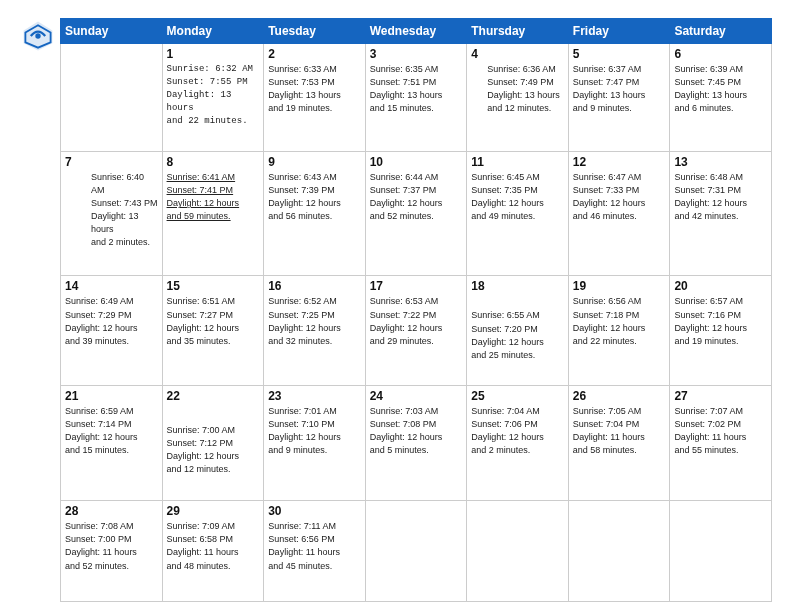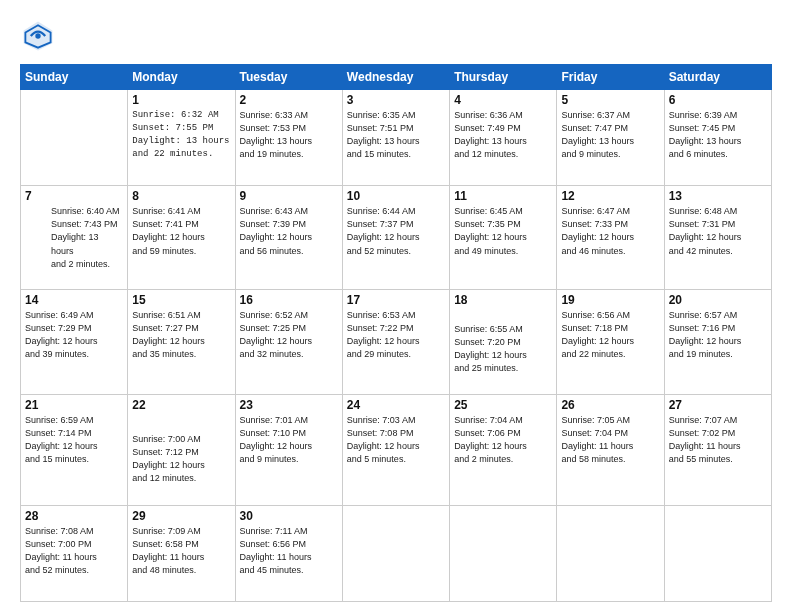--- a/index.html
+++ b/index.html
@@ -8,21 +8,21 @@
       background: #fff;
       width: 792px;
       height: 612px;
       overflow: hidden;
     }
     .page {
       width: 792px;
       height: 612px;
       padding: 18px 20px 10px 20px;
       display: flex;
-      flex-direction: column;
+      flex-direction: row;
     }
     .header {
       display: flex;
       justify-content: space-between;
       align-items: flex-start;
       margin-bottom: 10px;
     }
     .logo {
       display: flex;
       align-items: center;
@@ -145,21 +145,21 @@
           </td>
           <td>
             <span class="day-number">3</span>
             <div class="day-info" style="white-space: pre-line;">Sunrise: 6:35 AM
 Sunset: 7:51 PM
 Daylight: 13 hours
 and 15 minutes.</div>
           </td>
           <td>
             <span class="day-number">4</span>
-            <div class="day-info" style="white-space: pre-line;">Sunrise: 6:36 AM
+            <div class="day-info" style="white-space: pre-line; margin-left: 16px;">Sunrise: 6:36 AM
 Sunset: 7:49 PM
 Daylight: 13 hours
 and 12 minutes.</div>
           </td>
           <td>
             <span class="day-number">5</span>
             <div class="day-info" style="white-space: pre-line;">Sunrise: 6:37 AM
 Sunset: 7:47 PM
 Daylight: 13 hours
 and 9 minutes.</div>
@@ -175,21 +175,21 @@
         <tr>
           <td>
             <span class="day-number">7</span>
             <div class="day-info" style="white-space: pre-line; margin-left: 26px;">Sunrise: 6:40 AM
 Sunset: 7:43 PM
 Daylight: 13 hours
 and 2 minutes.</div>
           </td>
           <td>
             <span class="day-number">8</span>
-            <div class="day-info" style="white-space: pre-line;">Sunrise: 6:41 AM
+            <div class="day-info" style="white-space: pre-line; text-decoration: underline;">Sunrise: 6:41 AM
 Sunset: 7:41 PM
 Daylight: 12 hours
 and 59 minutes.</div>
           </td>
           <td>
             <span class="day-number">9</span>
             <div class="day-info" style="white-space: pre-line;">Sunrise: 6:43 AM
 Sunset: 7:39 PM
 Daylight: 12 hours
 and 56 minutes.</div>

